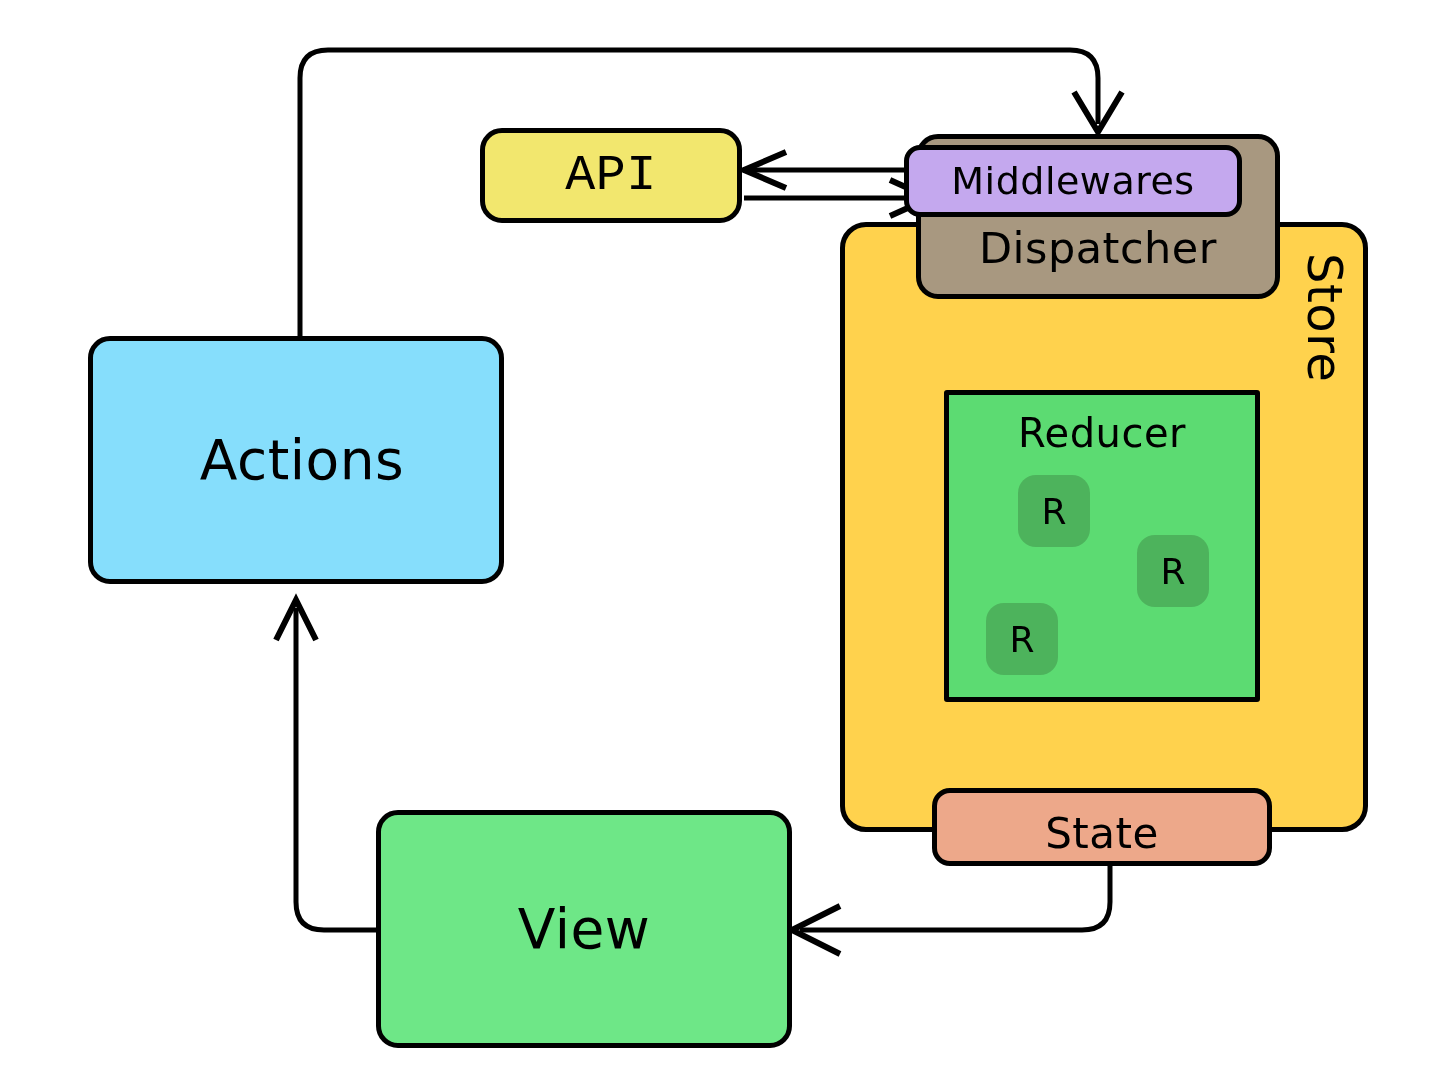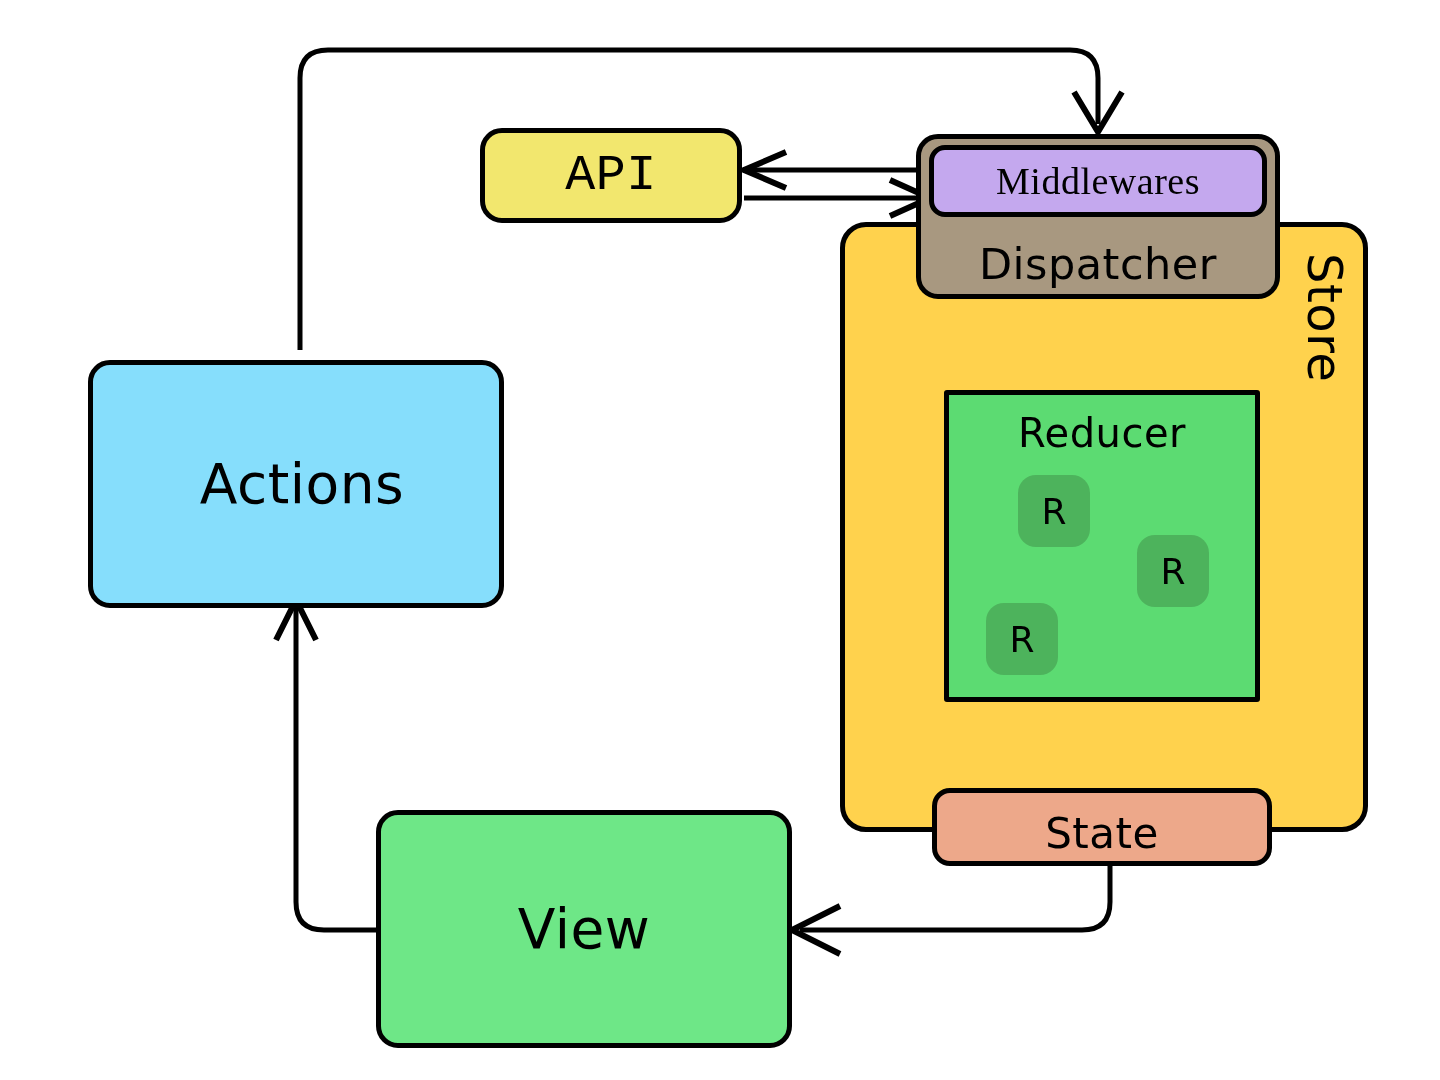--- a/index.html
+++ b/index.html
@@ -61,45 +61,44 @@
     left: 916px; top: 134px;
     width: 364px; height: 165px;
     background: #a89880;
     border-radius: 22px;
     align-items: flex-end;
     justify-content: center;
     z-index: 3;
   }
   #dispatcher-box .node-label {
     font-size: 43px;
-    margin-bottom: 8px;
+    margin-bottom: 24px;
   }
 
   #middlewares-box {
-    left: 929px; top: 145px;
+    left: 904px; top: 145px;
     width: 338px; height: 72px;
     background: #c4a8ee;
     border-radius: 16px;
     z-index: 4;
-    font-family: Liberation Serif, serif;
   }
   #middlewares-box .node-label { font-size: 38px; }
 
   #api-box {
     left: 480px; top: 128px;
     width: 262px; height: 95px;
     background: #f2e76e;
     border-radius: 22px;
     z-index: 3;
     font-family: Liberation Mono, monospace;
   }
   #api-box .node-label { font-size: 50px; }
 
   #actions-box {
-    left: 88px; top: 360px;
+    left: 88px; top: 336px;
     width: 416px; height: 248px;
     background: #86defc;
     border-radius: 22px;
     z-index: 3;
     padding-left: 12px;
   }
   #actions-box .node-label { font-size: 55px; }
 
   #view-box {
     left: 376px; top: 810px;

